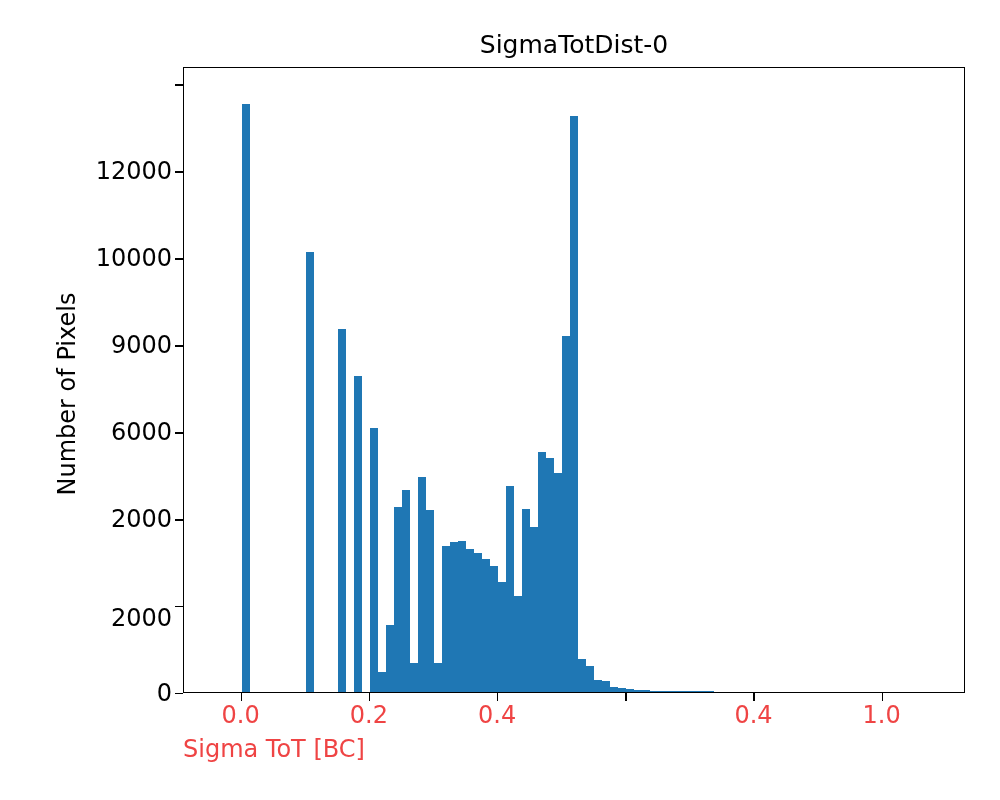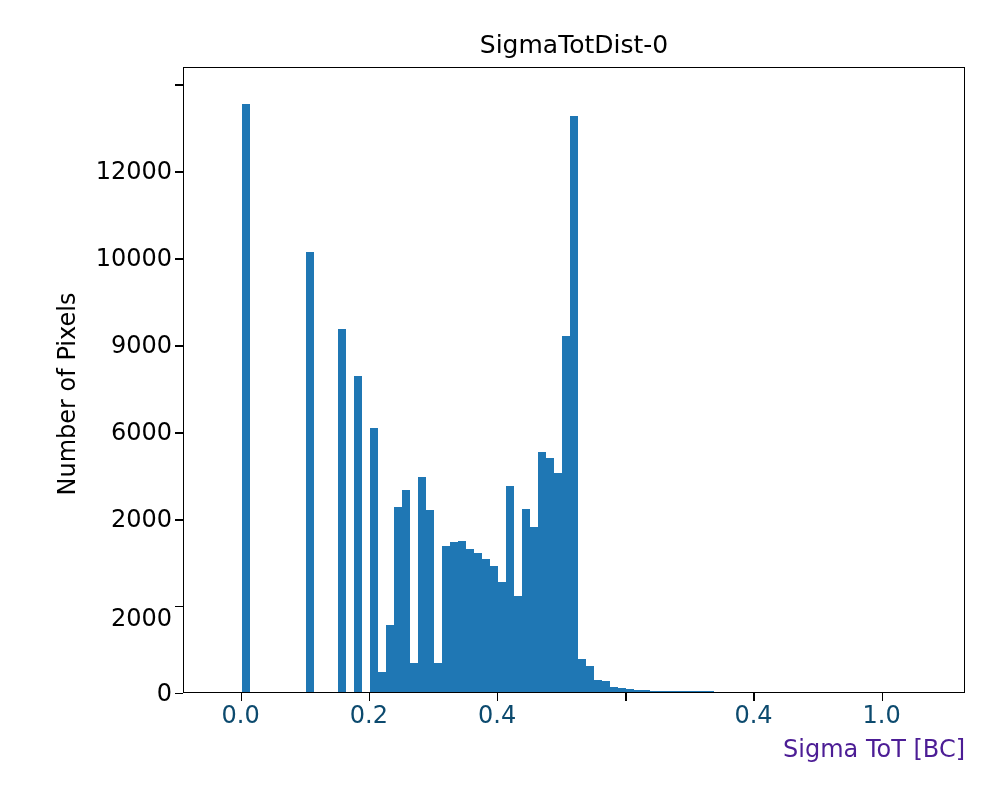--- a/index.html
+++ b/index.html
@@ -87,39 +87,39 @@
     width: 1000px;
     height: 40px;
   }
   .xtick {
     position: absolute;
     top: 0;
     width: 120px;
     margin-left: -60px;
     text-align: center;
     font-size: 24px;
-    color: #0c4a6e;
+    color: #ef4444;
     line-height: 30px;
     white-space: nowrap;
   }
   .xtickmark {
     position: absolute;
     top: 693px;
     width: 1.4px;
     height: 8px;
     background: #000000;
   }
   #xlabel {
     position: absolute;
     left: 183px;
     top: 735px;
     width: 782px;
-    text-align: right;
-    font-size: 24px;
-    color: #4c1d95;
+    text-align: left;
+    font-size: 24px;
+    color: #ef4444;
     line-height: 28px;
     white-space: nowrap;
   }
   #ylabel {
     position: absolute;
     left: -133px;
     top: 380px;
     width: 400px;
     text-align: center;
     font-size: 24px;

